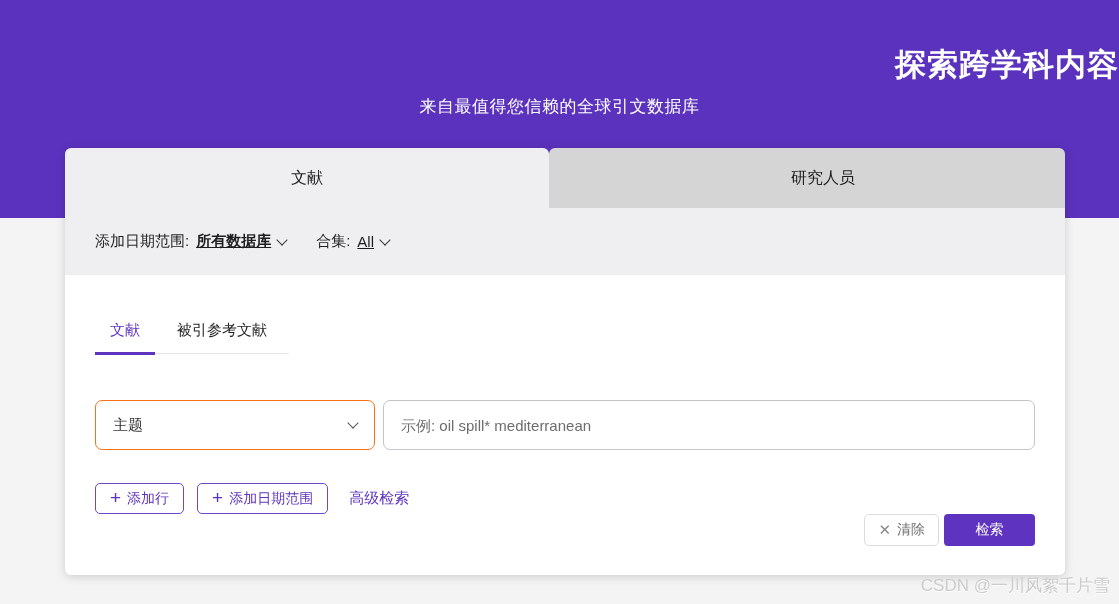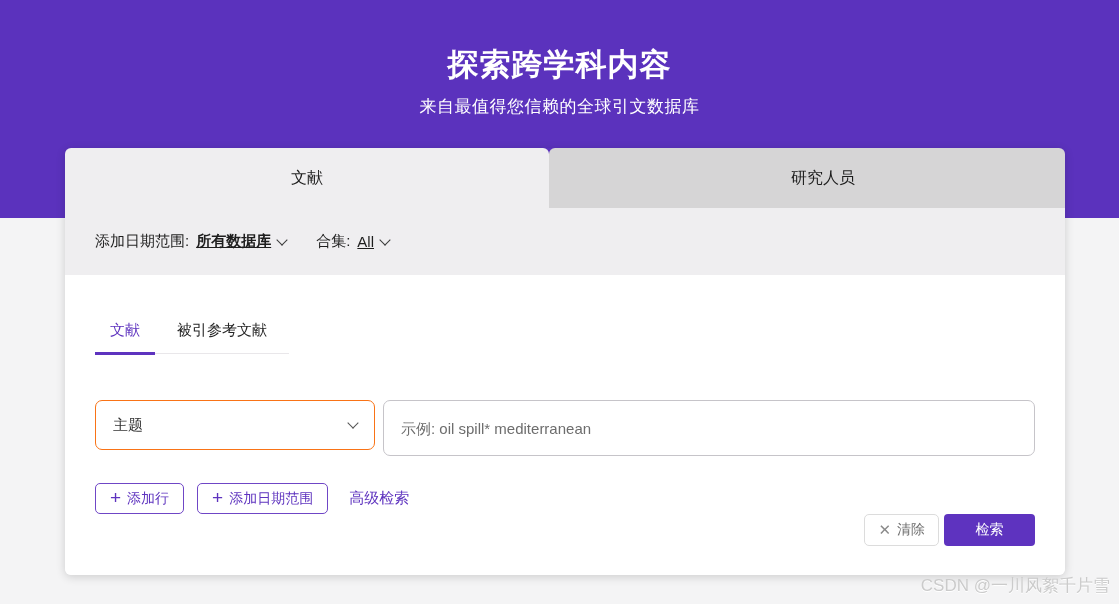--- a/index.html
+++ b/index.html
@@ -8,21 +8,21 @@
     background:#f4f4f5;
     font-family:"Liberation Sans","DejaVu Sans",sans-serif;
     -webkit-font-smoothing:antialiased;
   }
   
   .hero{
     position:absolute;top:0;left:0;width:1119px;height:218px;
     background:#5B32BD;text-align:center;color:#fff;
   }
   .hero h1{
-    margin:0;padding-top:44px;font-size:31px;font-weight:700;letter-spacing:1px;
+    margin:0;padding-top:44px;font-size:31px;font-weight:700;letter-spacing:1px;text-align:right;
   }
   .hero p{
     margin:9px 0 0;font-size:17px;font-weight:400;letter-spacing:.5px;
   }
   
   .card{
     position:absolute;left:65px;top:148px;width:1000px;height:427px;
     box-shadow:0 2px 10px rgba(0,0,0,.16);
     border-radius:6px;
   }
@@ -60,21 +60,21 @@
   }
   .subtab.second{padding:10px 22px 12px;}
   .row-inputs{position:absolute;top:125px;left:30px;right:30px;display:flex;gap:8px;}
   .fieldselect{
     width:280px;height:50px;box-sizing:border-box;border:1px solid #f97316;border-radius:7px;
     display:flex;align-items:center;justify-content:space-between;
     padding:0 17px;font-size:15px;color:#333;cursor:pointer;background:#fff;
   }
   .fieldselect .chev{border-color:#555;}
   .queryinput{
-    flex:1;height:56px;box-sizing:border-box;border:1px solid #c6c4c9;border-radius:7px;
+    flex:1;height:50px;box-sizing:border-box;border:1px solid #c6c4c9;border-radius:7px;
     padding:0 17px;font-size:15px;color:#333;outline:none;
     font-family:"Liberation Sans","DejaVu Sans",sans-serif;
   }
   .queryinput::placeholder{color:#6d6d6d;opacity:1;}
   .row-actions{position:absolute;top:208px;left:30px;display:flex;align-items:center;}
   .addbtn{
     display:flex;align-items:center;height:31px;box-sizing:border-box;
     border:1px solid #6F46C6;border-radius:5px;background:#fff;color:#5E33BF;
     font-size:14px;padding:0 14px;cursor:pointer;margin-right:13px;
     font-family:inherit;

